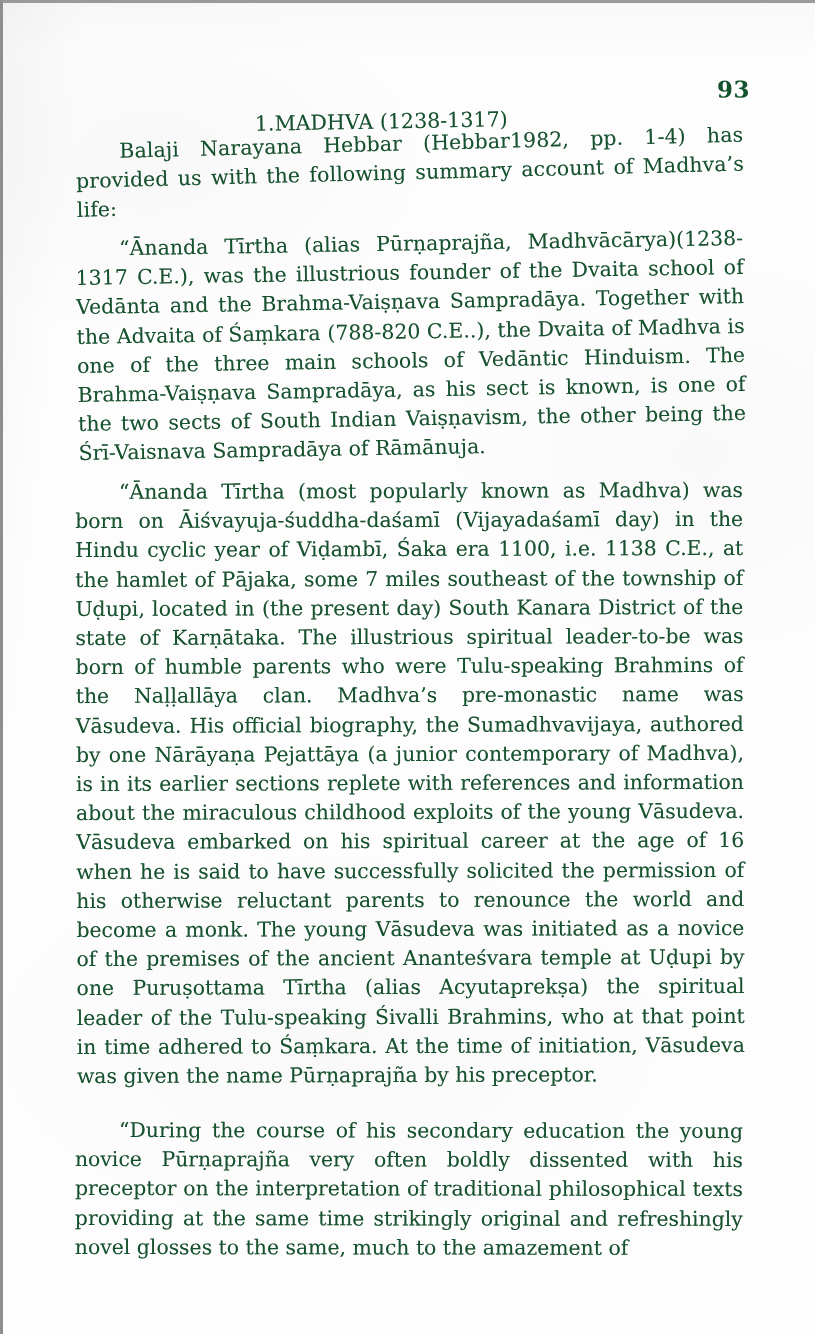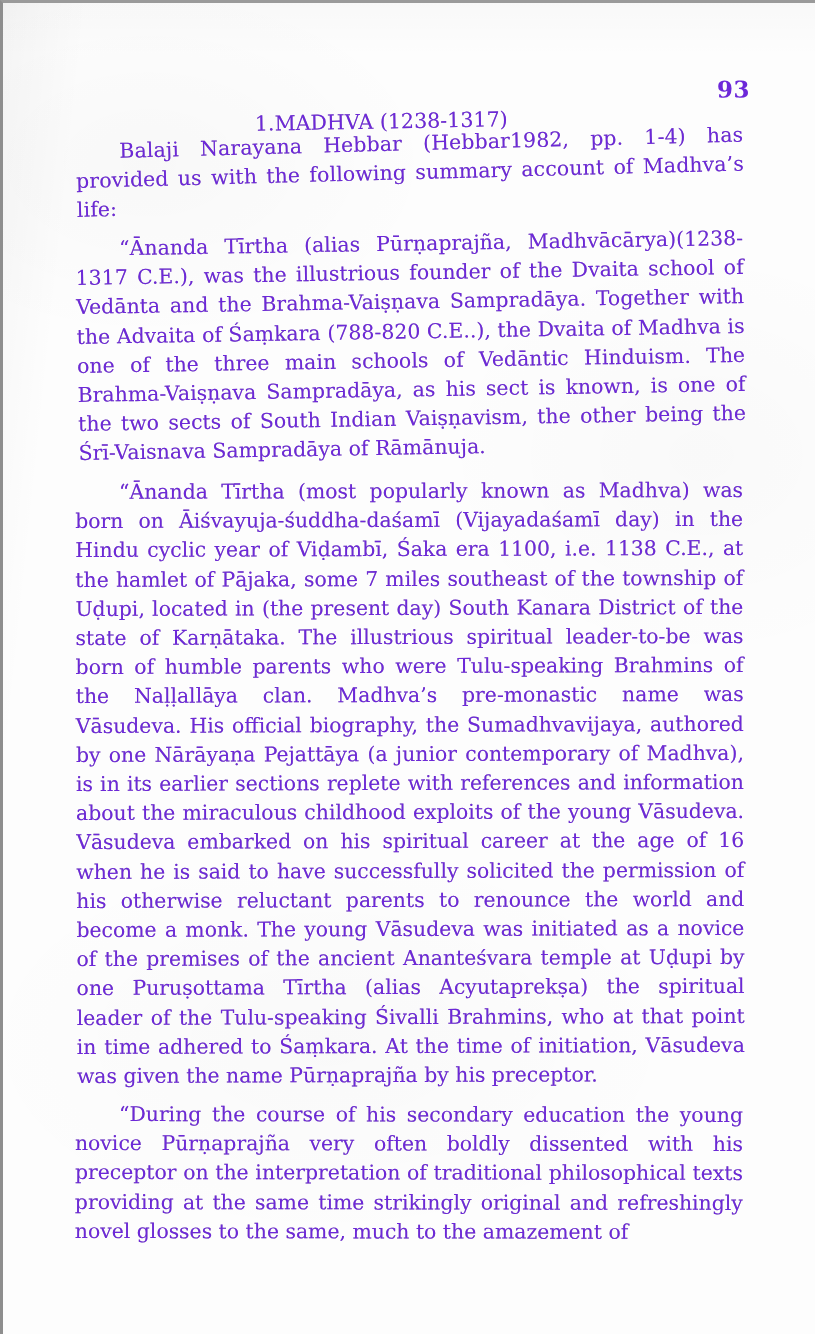--- a/index.html
+++ b/index.html
@@ -12,21 +12,21 @@
   #page {
     position: relative;
     width: 815px;
     height: 1334px;
     background: #fdfdfd;
     overflow: hidden;
     border-top: 3px solid #9a9a9a;
     border-left: 3px solid #8e8e8e;
     box-sizing: border-box;
     font-family: "DejaVu Serif", "Liberation Serif", serif;
-    color: #6d28d9;
+    color: #14532d;
   }
 
   
   #paper-texture {
     position: absolute;
     inset: 0;
     pointer-events: none;
     background:
       radial-gradient(ellipse 420px 260px at 18% 12%, rgba(0,0,0,0.018), rgba(0,0,0,0) 70%),
       radial-gradient(ellipse 380px 300px at 86% 34%, rgba(0,0,0,0.016), rgba(0,0,0,0) 72%),
@@ -73,21 +73,21 @@
     text-align: center;
     padding-right: 56px;
     transform: rotate(-1.05deg);
     transform-origin: center top;
   }
 
   
   #para-intro   { transform: rotate(-1.5deg);  margin-top: 2px; }
   #para-quote1  { transform: rotate(-0.95deg); margin-top: 9px; }
   #para-quote2  { transform: rotate(-0.18deg); margin-top: 10px; }
-  #para-quote3  { transform: rotate(0.08deg);  margin-top: 8px; }
+  #para-quote3  { transform: rotate(0.08deg);  margin-top: 24px; }
 
   #para-intro  { letter-spacing: 0.15px; }
   #para-quote1 { letter-spacing: 0.05px; }
 
   .work-title { }
 
   
   .para, h1#heading { text-shadow: 0 0 0.35px rgba(0,0,0,0.28); }
 </style>
 </head>

